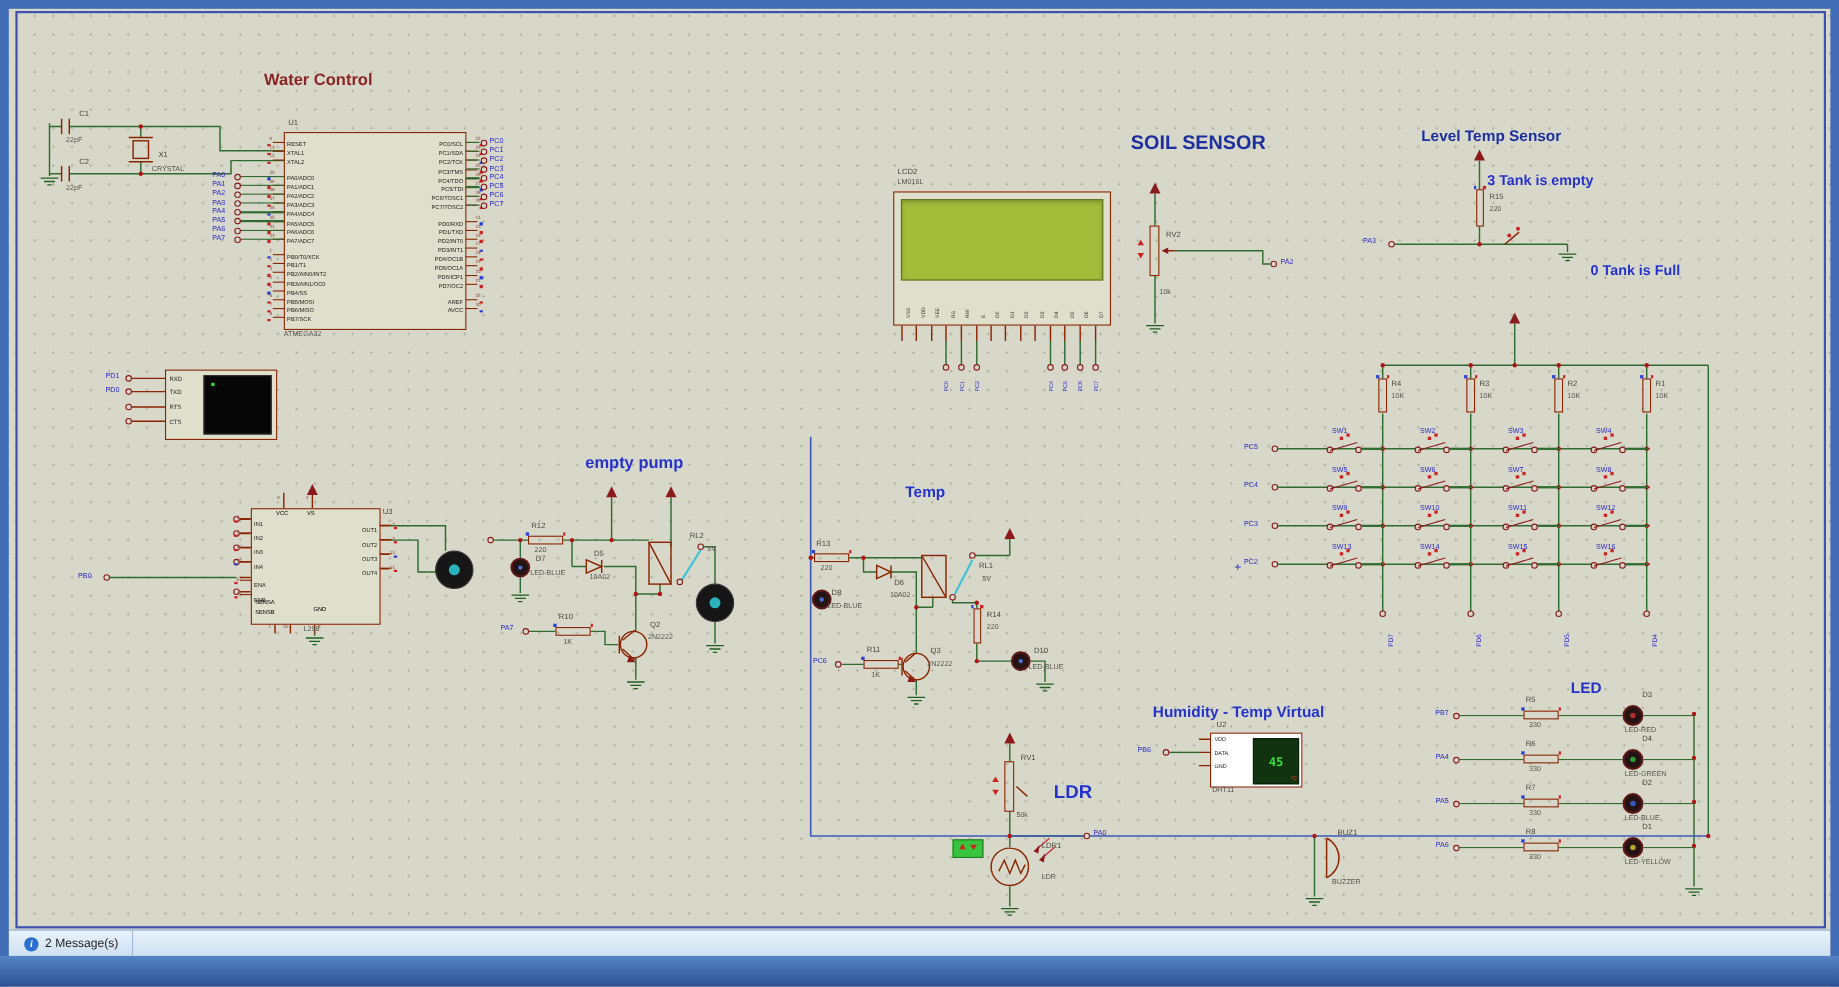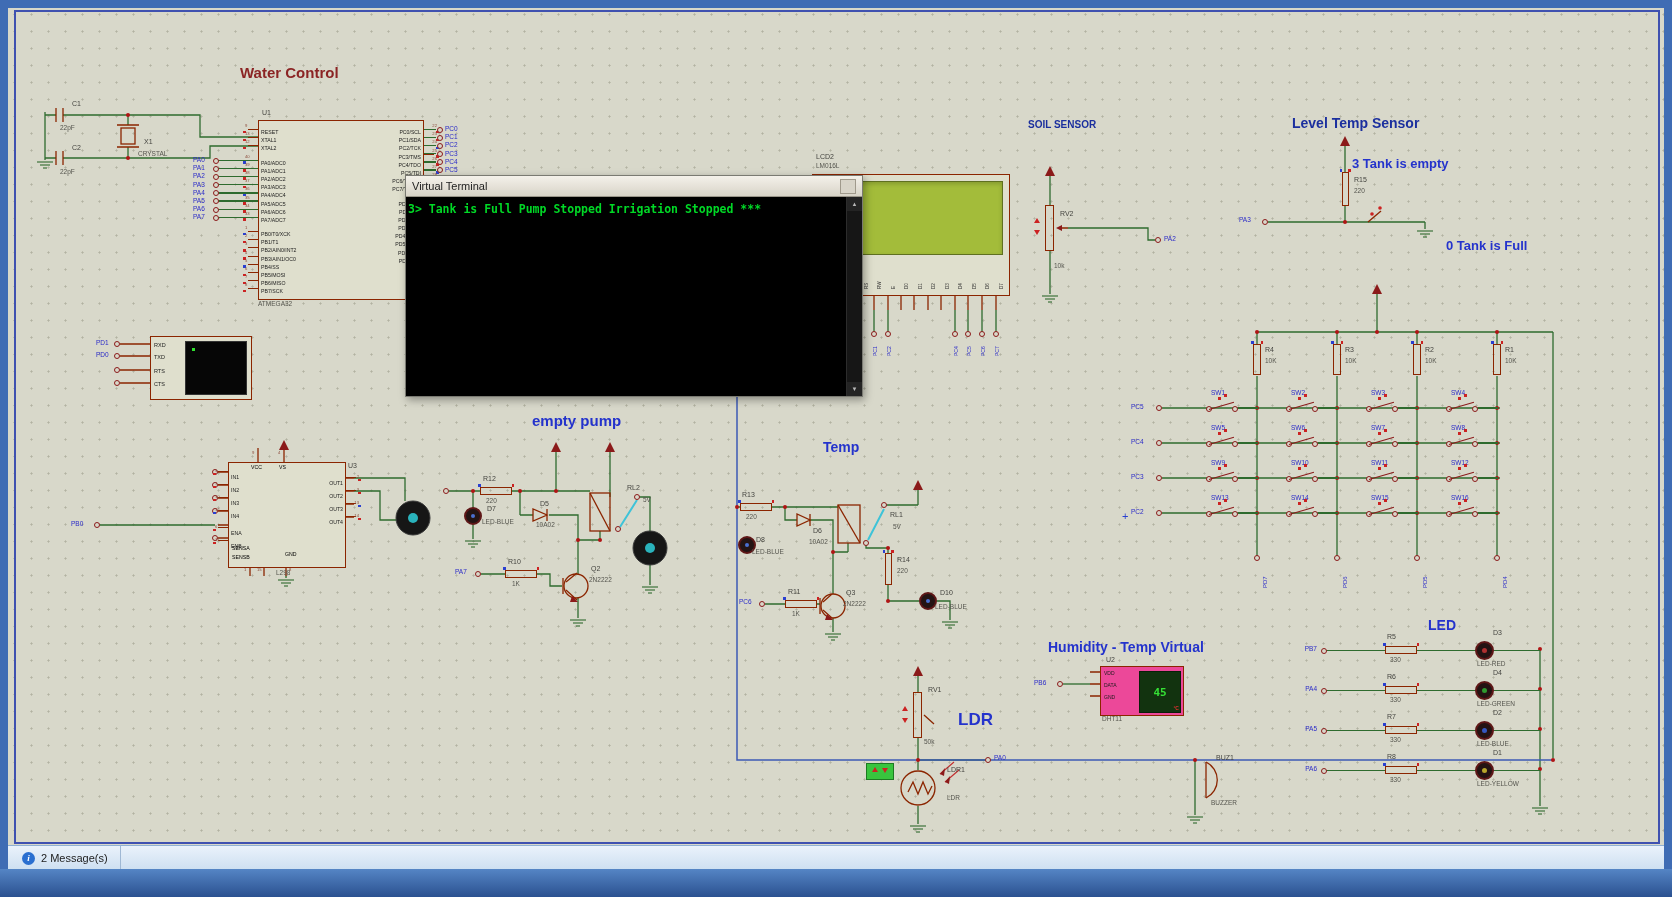--- a/index.html
+++ b/index.html
@@ -13,21 +13,21 @@
   .band.right{right:0;top:0;width:8px;height:897px;}
   .band.bottom{left:0;top:869px;right:0;height:28px;background:linear-gradient(#5585c5,#2b5190);}
   .statusbar{position:absolute;left:8px;right:8px;top:845px;height:24px;background:linear-gradient(#eaf2fb,#cddff1);border-top:1px solid #8fb0d4;display:flex;align-items:center;font-size:11px;color:#1c1c1c;z-index:55;}
   .sb-seg1{display:flex;align-items:center;gap:6px;padding:0 12px 0 14px;border-right:1px solid #9fb8d4;height:100%;}
   .sb-seg2{padding:0 12px;border-right:1px solid #9fb8d4;height:100%;display:flex;align-items:center;white-space:nowrap;}
   .sb-ico{width:13px;height:13px;border-radius:50%;background:#2a6fd0;color:#fff;font:italic bold 9px "Liberation Serif",serif;display:inline-flex;align-items:center;justify-content:center;}
   svg.wirelayer{position:absolute;left:0;top:0;z-index:2;}
   .lbl{position:absolute;white-space:nowrap;z-index:5;}
   .sec-red{color:#8b2424;font-weight:bold;font-size:15px;}
   .sec-blue{color:#2433cc;font-weight:bold;font-size:14px;}
-  .sec-navy{color:#1b2f9e;font-weight:bold;font-size:10px;}
+  .sec-navy{color:#1b2f9e;font-weight:bold;font-size:18px;}
   .ref{color:#454540;font-size:7px;}
   .val{color:#55554e;font-size:6.5px;}
   .net{color:#2a2ac8;font-size:6.5px;}
   .rot{position:absolute;font-size:5px;color:#2a2ac8;transform:rotate(-90deg);transform-origin:0 0;white-space:nowrap;z-index:5;}
   .rotp{position:absolute;font-size:4.6px;color:#333;transform:rotate(-90deg);transform-origin:0 0;white-space:nowrap;}
   .chip{position:absolute;background:#dfdfcd;border:1.5px solid #8b2500;z-index:4;}
   .pins-l,.pins-r{position:absolute;}
   .pinrow{position:relative;height:8.2px;line-height:8.2px;}
   .driver .pinrow{height:13px;line-height:13px;}
   .pname{font-size:5.2px;color:#1c1c1c;padding-left:2px;display:inline-block;}
@@ -58,21 +58,21 @@
   .hot{position:absolute;z-index:6;}
   
   .serialbox{position:absolute;left:150px;top:336px;width:100px;height:62px;background:#dfdfcd;border:1.5px solid #8b2500;z-index:4;}
   .serialscr{position:absolute;left:34px;top:4px;width:60px;height:52px;background:#060606;border:1px solid #333;}
   .serialscr i{position:absolute;left:6px;top:6px;width:3px;height:3px;background:#2ee02e;}
   .spname{position:absolute;left:3px;font-size:5.5px;color:#1c1c1c;}
   
   .lcdbody{position:absolute;left:812px;top:174px;width:196px;height:120px;background:#dfdfcd;border:1.5px solid #8b2500;z-index:4;}
   .lcdscr{position:absolute;left:6px;top:6px;width:182px;height:72px;background:#a3bc3a;border:1px solid #5f7020;box-shadow:inset 0 2px 4px rgba(0,0,0,.18);}
   
-  .dht{position:absolute;left:1100px;top:666px;width:82px;height:48px;background:#ec4899;border:1.5px solid #8b2500;z-index:4;}
+  .dht{position:absolute;left:1100px;top:666px;width:82px;height:48px;background:#ffffff;border:1.5px solid #8b2500;z-index:4;}
   .dhtscr{position:absolute;left:38px;top:4px;width:40px;height:40px;background:#12330f;border:1px solid #0a1f08;color:#35e035;font:bold 11px "DejaVu Sans Mono",monospace;display:flex;align-items:center;justify-content:center;}
   .dhtunit{position:absolute;right:1px;bottom:1px;font-size:5px;color:#e03030;font-family:"Liberation Sans",sans-serif;}
   .dpname{position:absolute;left:3px;font-size:5px;color:#1c1c1c;}
   
   .swgrid{position:absolute;left:1205px;top:388px;display:grid;grid-template-columns:repeat(4,80px);grid-template-rows:repeat(4,35px);z-index:5;}
   .swcell{position:relative;}
   .swlbl{position:absolute;left:6px;top:1px;font-size:6.5px;color:#2a2ac8;}
   .swterm{position:absolute;width:4px;height:4px;border:1px solid #8b1a1a;border-radius:50%;background:#d8d8ca;}
   .t1{left:1px;top:17.5px;} .t2{left:27px;top:17.5px;}
   .swlever{position:absolute;left:4px;top:20.5px;width:26px;height:1.4px;background:#8b1a1a;transform:rotate(-16deg);transform-origin:left center;}
@@ -856,31 +856,20 @@
         <span class="ref ldref">D1</span>
         <span class="val ldval">LED-YELLOW</span>
         <div class="wireh lw3"></div>
       </div>
     </div>
 
   <span class="lbl ref" style="left:1216px;top:754px;">BUZ1</span>
   <span class="lbl val" style="left:1211px;top:799px;">BUZZER</span>
   <div class="hot" style="left:1195px;top:758px;width:36px;height:46px;"></div>
 
-  <div class="term">
-    <div class="term-tb">
-      <span>Virtual Terminal</span>
-      <span class="term-close"></span>
-    </div>
-    <div class="term-body"><span>3&gt; Tank is Full Pump Stopped Irrigation Stopped ***</span></div>
-    <div class="term-sb">
-      <div class="ar ar-up">▲</div>
-      <div class="ar ar-dn">▼</div>
-    </div>
-  </div>
 
   <div class="statusbar">
     <div class="sb-seg1">
       <span class="sb-ico">i</span>
       <span>2 Message(s)</span>
     </div>
   </div>
   <div class="band top"></div>
   <div class="band left"></div>
   <div class="band right"></div>

